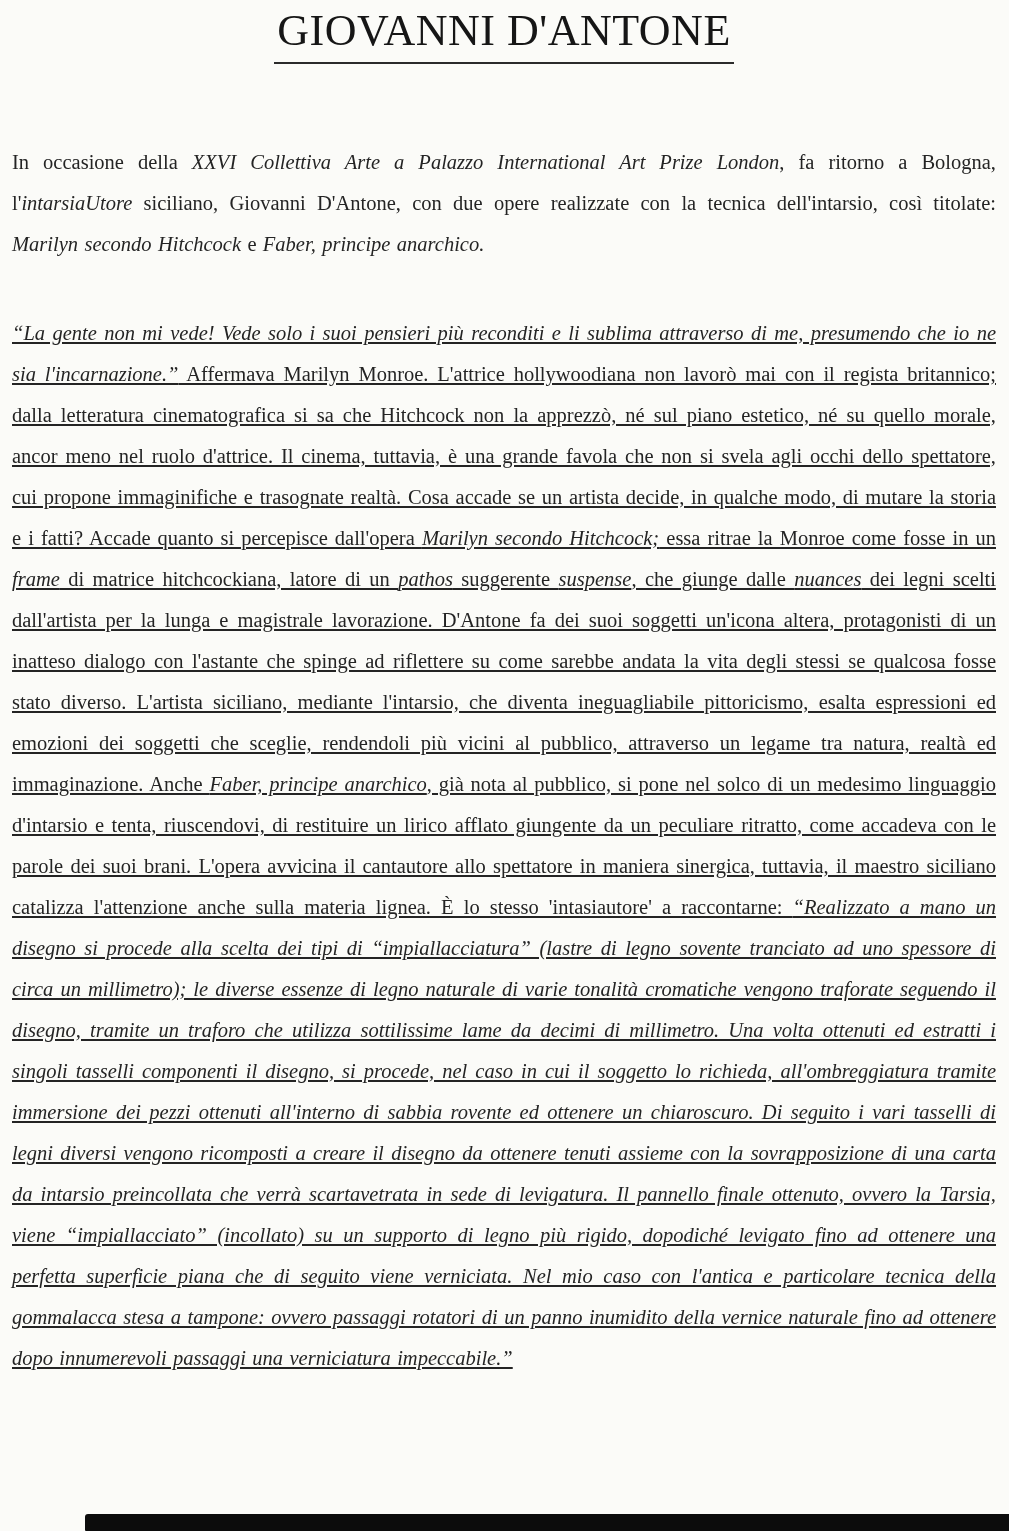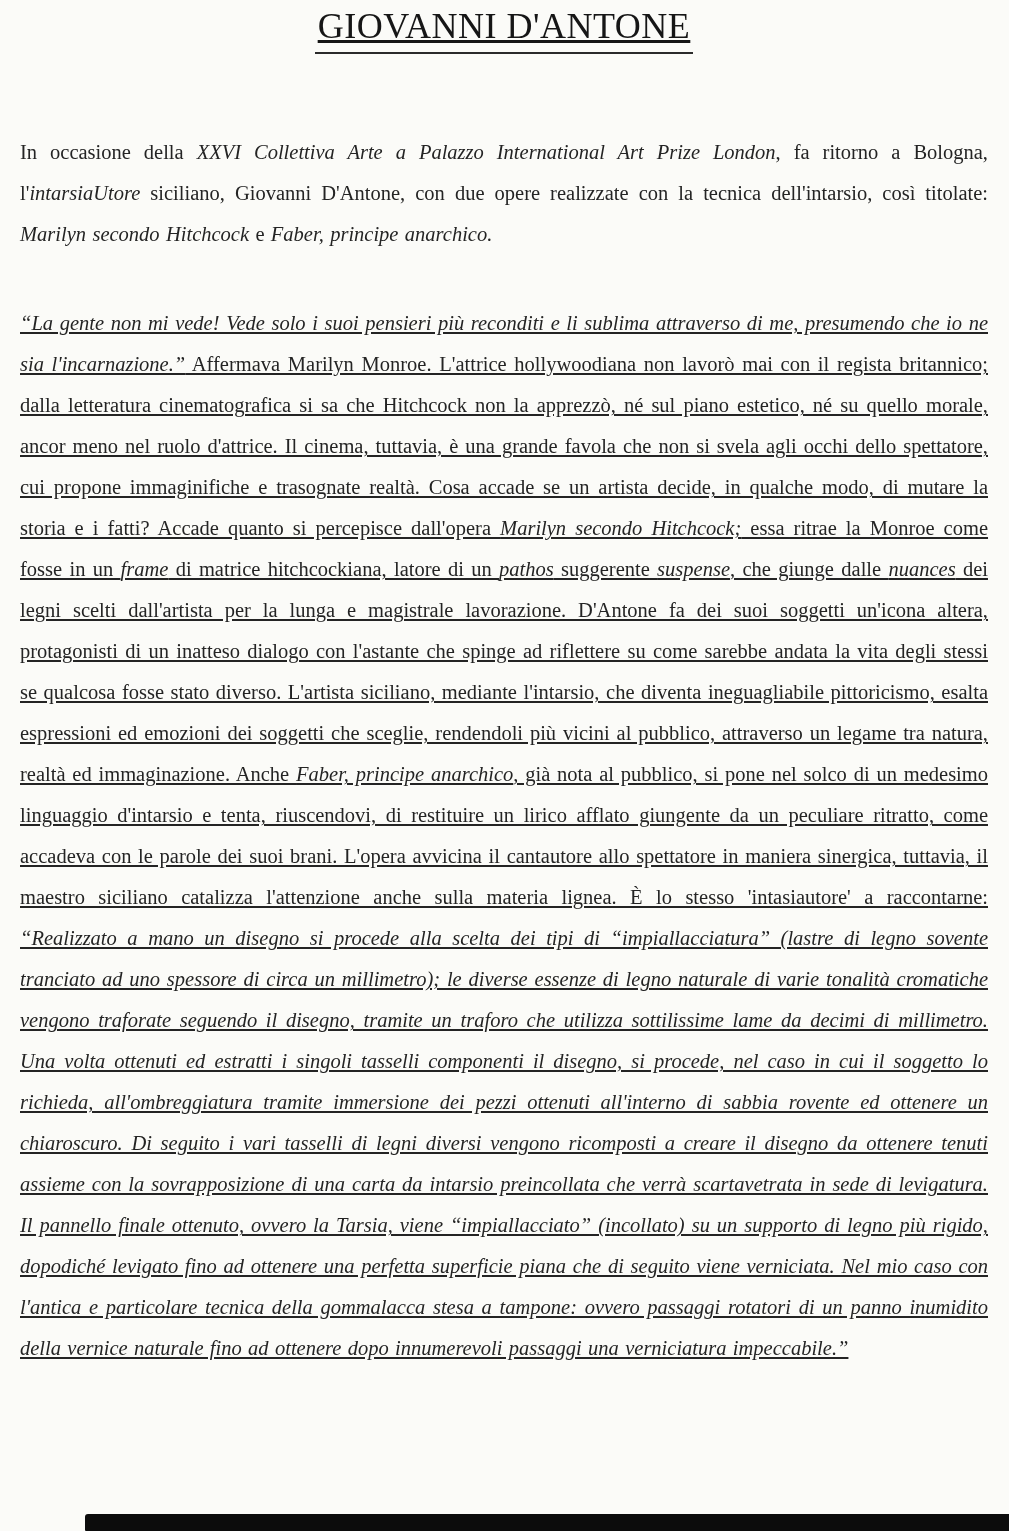--- a/index.html
+++ b/index.html
@@ -26,31 +26,30 @@
     height: 1531px;
     padding: 0 9px 0 8px;
   }
   .title-row {
     text-align: center;
     padding-top: 6px;
   }
   h1.title {
     display: inline-block;
     margin: 0;
-    font-size: 36px;
+    font-size: 44px;
     font-weight: normal;
     letter-spacing: 0.5px;
     line-height: 1.15;
     color: var(--title_ink, #161616);
     border-bottom: 2px solid var(--rule, #2b2b2b);
     padding: 0 3px 5px 3px;
-    text-decoration: underline;
   }
   p.body {
-    margin: 12px;
+    margin: 4px;
     font-size: 20.5px;
     line-height: 41px;
     text-align: justify;
     word-spacing: 0.06em;
     color: var(--ink, #242424);
   }
   p.p1 { margin-top: 78px; }
   p.p2 { margin-top: 48px; text-decoration: underline; }
   .seg.italic { font-style: italic; }
   .scan-bar {

